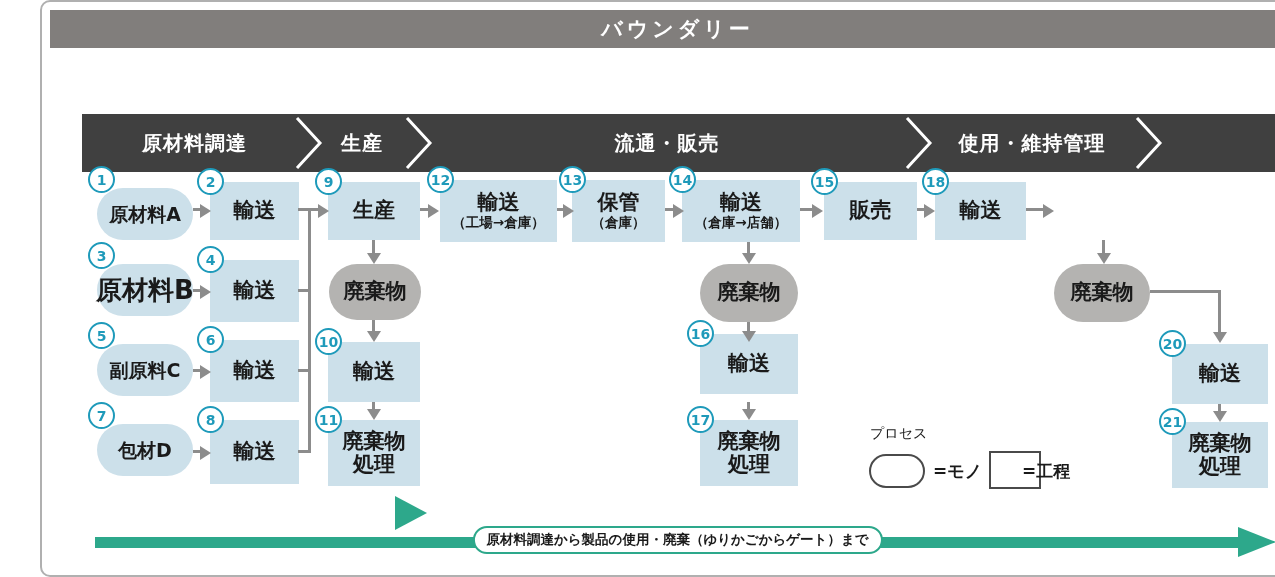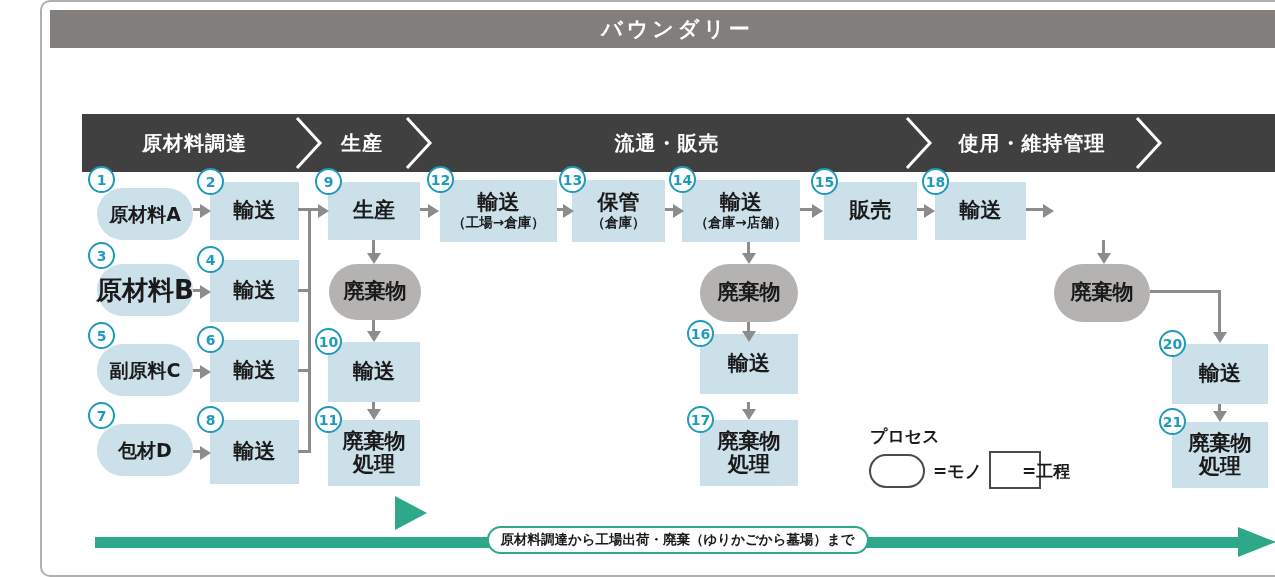--- a/index.html
+++ b/index.html
@@ -15,21 +15,21 @@
   .ellipse{border-radius:28px;}
   .waste{background:#b4b3b1;border-radius:30px;}
   .lbl{font-size:21px;line-height:1.1;white-space:nowrap;}
   .sub{font-size:13.5px;line-height:1.25;white-space:nowrap;}
   .num{position:absolute;left:-13px;top:-14px;width:27px;height:27px;border-radius:50%;background:#fff;border:2px solid #1e9aba;color:#1e9aba;font-size:14px;font-weight:700;display:flex;align-items:center;justify-content:center;z-index:3;box-sizing:border-box;}
   .ellipse .num{left:-9px;top:-22px;}
   .hline{position:absolute;height:3px;background:#8c8c8c;}
   .vline{position:absolute;width:3px;background:#8c8c8c;}
   .tri-r{position:absolute;width:0;height:0;border-left:11px solid #8c8c8c;border-top:7px solid transparent;border-bottom:7px solid transparent;}
   .tri-d{position:absolute;width:0;height:0;border-top:11px solid #8c8c8c;border-left:7px solid transparent;border-right:7px solid transparent;}
-  .leg-title{position:absolute;font-size:17px;font-weight:700;text-align:right;}
+  .leg-title{position:absolute;font-size:14px;font-weight:400;text-align:right;}
   .leg-shape{position:absolute;background:#fff;border:2px solid #4a4a4a;box-sizing:border-box;}
   .leg-txt{position:absolute;font-size:17px;font-weight:700;}
   .pill{position:absolute;height:28px;background:#fff;border:2.5px solid #2da88b;border-radius:16px;display:inline-flex;align-items:center;padding:0 12px;font-size:13.5px;font-weight:700;white-space:nowrap;box-sizing:border-box;z-index:2;}
   .gtri{position:absolute;width:0;height:0;}
   .gbar{position:absolute;background:#2da88b;}
 </style>
 </head>
 <body>
 
 <div class="canvas">
@@ -218,15 +218,15 @@
   <div class="leg-title" style="left:828px;top:423px">プロセス</div>
   <div class="leg-shape" style="left:827px;top:452px;width:56px;height:34px;border-radius:17px"></div>
   <div class="leg-txt" style="left:891px;top:458px">=モノ</div>
   <div class="leg-shape" style="left:947px;top:449px;width:52px;height:38px"></div>
   <div class="leg-txt" style="left:980px;top:458px">=工程</div>
 
   <div class="gtri" style="left:353px;top:494px;border-left:32px solid #2da88b;border-top:17px solid transparent;border-bottom:17px solid transparent"></div>
 
   <div class="gbar" style="left:53px;top:535px;width:1143px;height:11px"></div>
   <div class="gtri" style="left:1196px;top:525px;border-left:38px solid #2da88b;border-top:15px solid transparent;border-bottom:15px solid transparent"></div>
-  <div class="pill" style="left:50%;top:524px;transform:translateX(-50%)">原材料調達から工場出荷・廃棄（ゆりかごから墓場）まで</div>
+  <div class="pill" style="left:50%;top:524px;transform:translateX(-50%)">原材料調達から製品の使用・廃棄（ゆりかごからゲート）まで</div>
 
 </div>
 
 </body></html>

